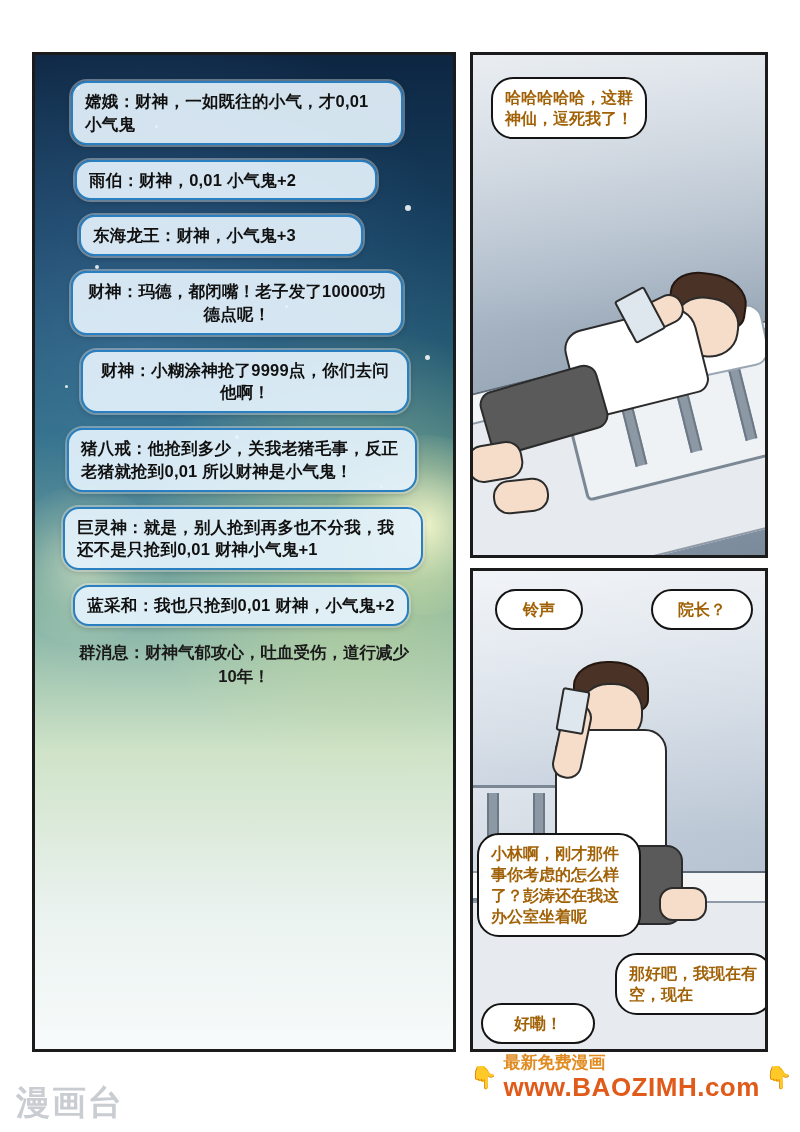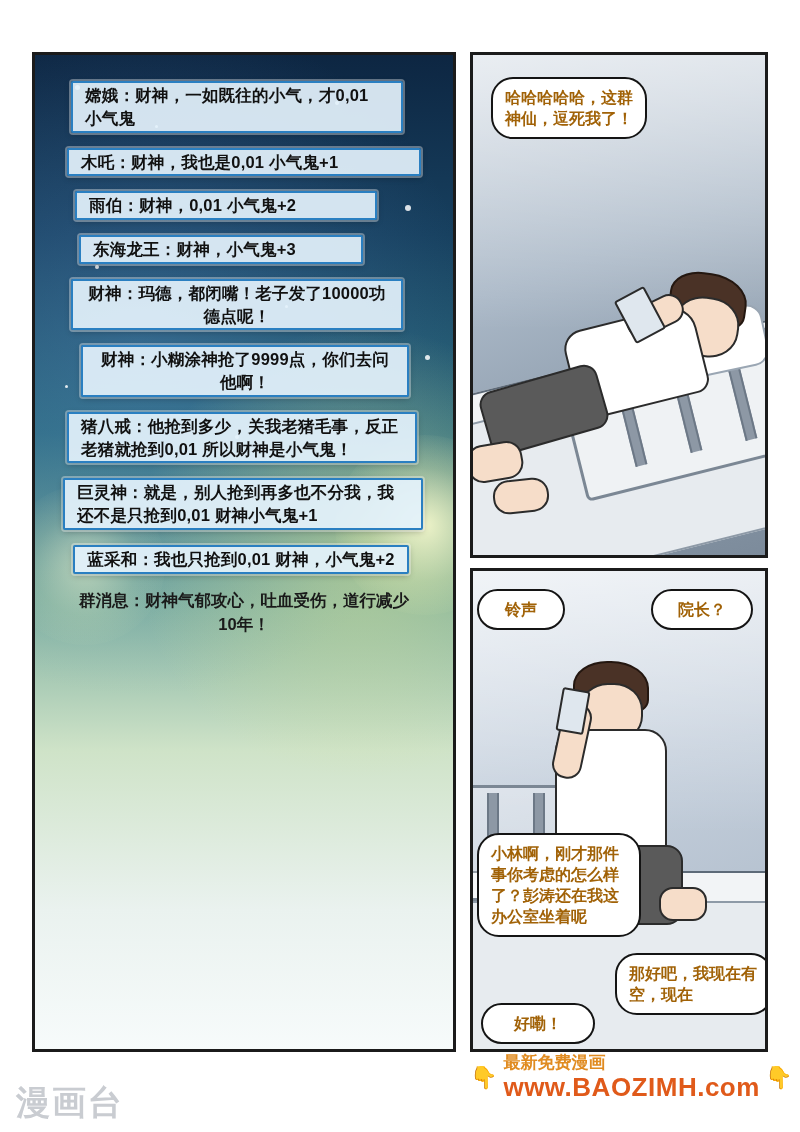--- a/index.html
+++ b/index.html
@@ -45,23 +45,23 @@
   .bubbles {
     position: relative;
     z-index: 4;
     padding: 26px 14px 10px 14px;
     box-sizing: border-box;
   }
   .bubble {
     position: relative;
     background: rgba(228,242,252,0.92);
     border: 2px solid #2a7fc1;
-    border-radius: 2px;
+    border-radius: 16px;
     box-shadow: 0 0 0 2px rgba(255,255,255,0.35), 0 2px 6px rgba(0,0,0,0.25);
-    padding: 1px 12px;
+    padding: 7px 12px;
     margin: 0 0 15px 0;
     font-size: 16.5px;
     line-height: 1.38;
     color: #111;
     font-weight: 700;
     letter-spacing: 0.2px;
   }
   .bubble.b1 { margin-left: 22px; margin-right: 36px; }
   .bubble.b2 { margin-left: 18px; margin-right: 18px; }
   .bubble.b3 { margin-left: 26px; margin-right: 62px; }
@@ -233,21 +233,20 @@
   <div class="sparkle" style="left:250px; top:250px; width:3px;  height:3px;"></div>
   <div class="sparkle" style="left:390px; top:300px; width:5px;  height:5px;"></div>
   <div class="sparkle" style="left:30px;  top:330px; width:3px;  height:3px;"></div>
   <div class="sparkle" style="left:200px; top:380px; width:4px;  height:4px;"></div>
   <div class="sparkle" style="left:345px; top:430px; width:3px;  height:3px;"></div>
   <div class="glow-blob" style="left:300px; top:380px; width:180px; height:180px;"></div>
   <div class="glow-blob" style="left:-30px; top:430px; width:160px; height:160px; opacity:.6;"></div>
 
   <div class="bubbles">
     <div class="bubble b1">嫦娥：财神，一如既往的小气，才0,01   小气鬼</div>
-    <div class="bubble b2">木吒：财神，我也是0,01   小气鬼+1</div>
     <div class="bubble b3">雨伯：财神，0,01   小气鬼+2</div>
     <div class="bubble b4">东海龙王：财神，小气鬼+3</div>
     <div class="bubble b5">财神：玛德，都闭嘴！老子发了10000功德点呢！</div>
     <div class="bubble b6">财神：小糊涂神抢了9999点，你们去问他啊！</div>
     <div class="bubble b7">猪八戒：他抢到多少，关我老猪毛事，反正老猪就抢到0,01   所以财神是小气鬼！</div>
     <div class="bubble b8">巨灵神：就是，别人抢到再多也不分我，我还不是只抢到0,01   财神小气鬼+1</div>
     <div class="bubble b9">蓝采和：我也只抢到0,01   财神，小气鬼+2</div>
     <div class="sys-msg">群消息：财神气郁攻心，吐血受伤，道行减少10年！</div>
   </div>
 </div>
@@ -287,21 +286,21 @@
   <div class="rail-post" style="left:60px; top:222px; width:8px; height:96px;"></div>
 
   <div class="hair" style="left:100px; top:90px; width:72px; height:50px; border-radius:45% 50% 28% 34%;"></div>
   <div class="skin" style="left:106px; top:112px; width:60px; height:56px; border-radius:45%;"></div>
   <div class="body-shirt" style="left:82px; top:158px; width:108px; height:128px; border-radius:22px 22px 10px 10px;"></div>
   <div class="skin" style="left:84px; top:132px; width:26px; height:72px; border-radius:14px; transform:rotate(12deg);"></div>
   <div class="phone" style="left:86px; top:118px; width:24px; height:40px; transform:rotate(10deg);"></div>
   <div class="body-pants" style="left:74px; top:274px; width:132px; height:76px; border-radius:16px;"></div>
   <div class="skin" style="left:186px; top:316px; width:44px; height:30px; border-radius:14px;"></div>
 
-  <div class="sp" style="left:4px; top:18px; width:60px; text-align:center;">铃声</div>
+  <div class="sp" style="left:22px; top:18px; width:60px; text-align:center;">铃声</div>
   <div class="sp" style="left:178px; top:18px; width:74px; text-align:center;">院长？</div>
   <div class="sp" style="left:4px; top:262px; width:136px;">小林啊，刚才那件事你考虑的怎么样了？彭涛还在我这办公室坐着呢</div>
   <div class="sp" style="left:142px; top:382px; width:130px;">那好吧，我现在有空，现在</div>
   <div class="sp" style="left:8px; top:432px; width:86px; text-align:center;">好嘞！</div>
 </div>
 
 <div class="watermark-bottom">
   <span class="wm-hand">👇</span>
   <span class="wm-stack">
     <span class="wm-line1">最新免费漫画</span>

